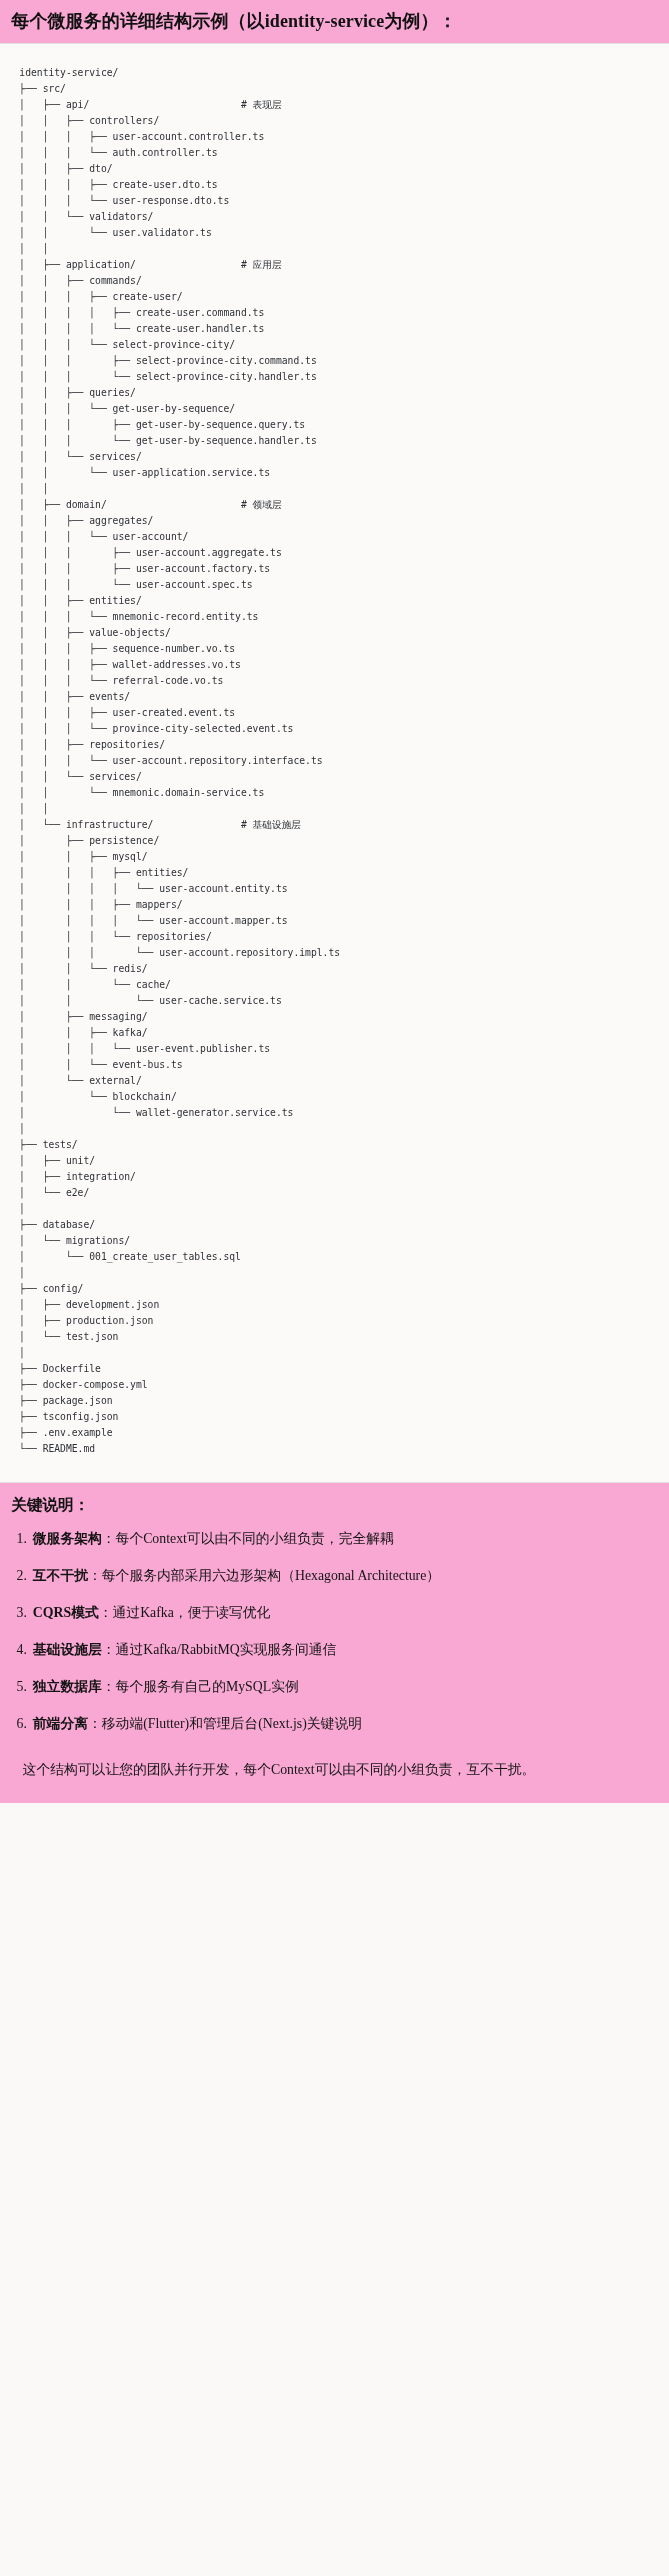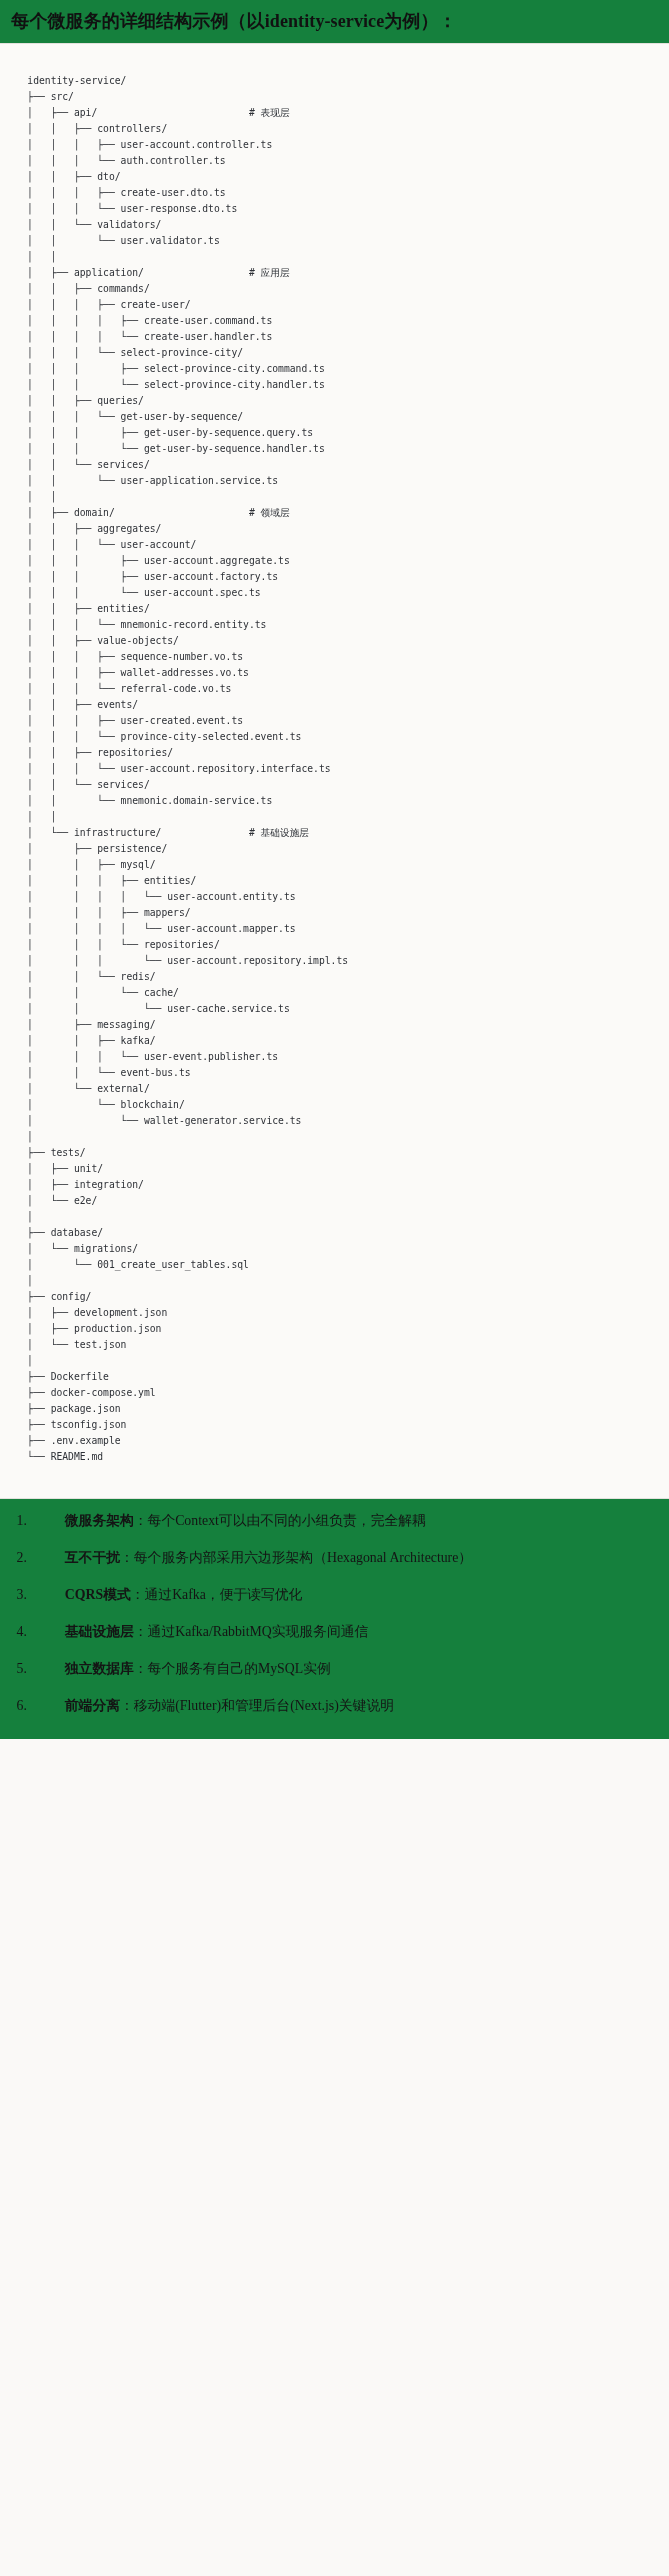--- a/index.html
+++ b/index.html
@@ -9,21 +9,21 @@
   }
   body {
     width: 669px;
     font-family: "Liberation Sans", sans-serif;
     color: #1a1a1a;
     -webkit-font-smoothing: antialiased;
   }
   .page {
     width: 669px;
     box-sizing: border-box;
-    background: #15803d;
+    background: #f9a8d4;
     padding: 0;
     overflow: hidden;
   }
 
   
   .doc-title {
     font-family: "Liberation Serif", "DejaVu Serif", serif;
     font-weight: bold;
     font-size: 18px;
     line-height: 1.35;
@@ -39,21 +39,21 @@
     margin: 0;
     width: 100%;
   }
 
   
   .tree-block {
     padding: 13.8px 11.3px 16.3px 11.3px;
     background: #fbfaf8;
   }
   pre.tree {
-    margin: 16px;
+    margin: 8px;
     font-family: "DejaVu Sans Mono", "Liberation Mono", monospace;
     font-size: 9.7px;
     line-height: 16px;
     color: #2d3036;
     white-space: pre;
     letter-spacing: 0px;
     tab-size: 4;
   }
 
   
@@ -76,21 +76,20 @@
     font-size: 13.8px;
     color: #141414;
   }
   ol.note-list li {
     margin: 0 0 17px 0;
     line-height: 1.45;
     padding-left: 2.5px;
   }
   ol.note-list li .term {
     font-weight: bold;
-    margin-left: 32px;
   }
   .closing {
     font-family: "Liberation Serif", "DejaVu Serif", serif;
     font-size: 13.8px;
     color: #141414;
     line-height: 1.5;
     padding: 8.8px 11.3px 16.3px 11.3px;
     margin: 0;
   }
 </style>
@@ -189,36 +188,38 @@
 ├── docker-compose.yml
 ├── package.json
 ├── tsconfig.json
 ├── .env.example
 └── README.md</pre>
   </div>
 
   <hr class="rule">
 
   <div class="notes">
+    <h3>关键说明：</h3>
     <ol class="note-list">
       <li>
         <span class="term">微服务架构</span><span>：</span><span>每个Context可以由不同的小组负责，完全解耦</span>
       </li>
       <li>
         <span class="term">互不干扰</span><span>：</span><span>每个服务内部采用六边形架构（Hexagonal Architecture）</span>
       </li>
       <li>
         <span class="term">CQRS模式</span><span>：</span><span>通过Kafka，便于读写优化</span>
       </li>
       <li>
         <span class="term">基础设施层</span><span>：</span><span>通过Kafka/RabbitMQ实现服务间通信</span>
       </li>
       <li>
         <span class="term">独立数据库</span><span>：</span><span>每个服务有自己的MySQL实例</span>
       </li>
       <li>
         <span class="term">前端分离</span><span>：</span><span>移动端(Flutter)和管理后台(Next.js)关键说明</span>
       </li>
     </ol>
+    <p class="closing">这个结构可以让您的团队并行开发，每个Context可以由不同的小组负责，互不干扰。</p>
   </div>
 
 </div>
 
 
 </body></html>

